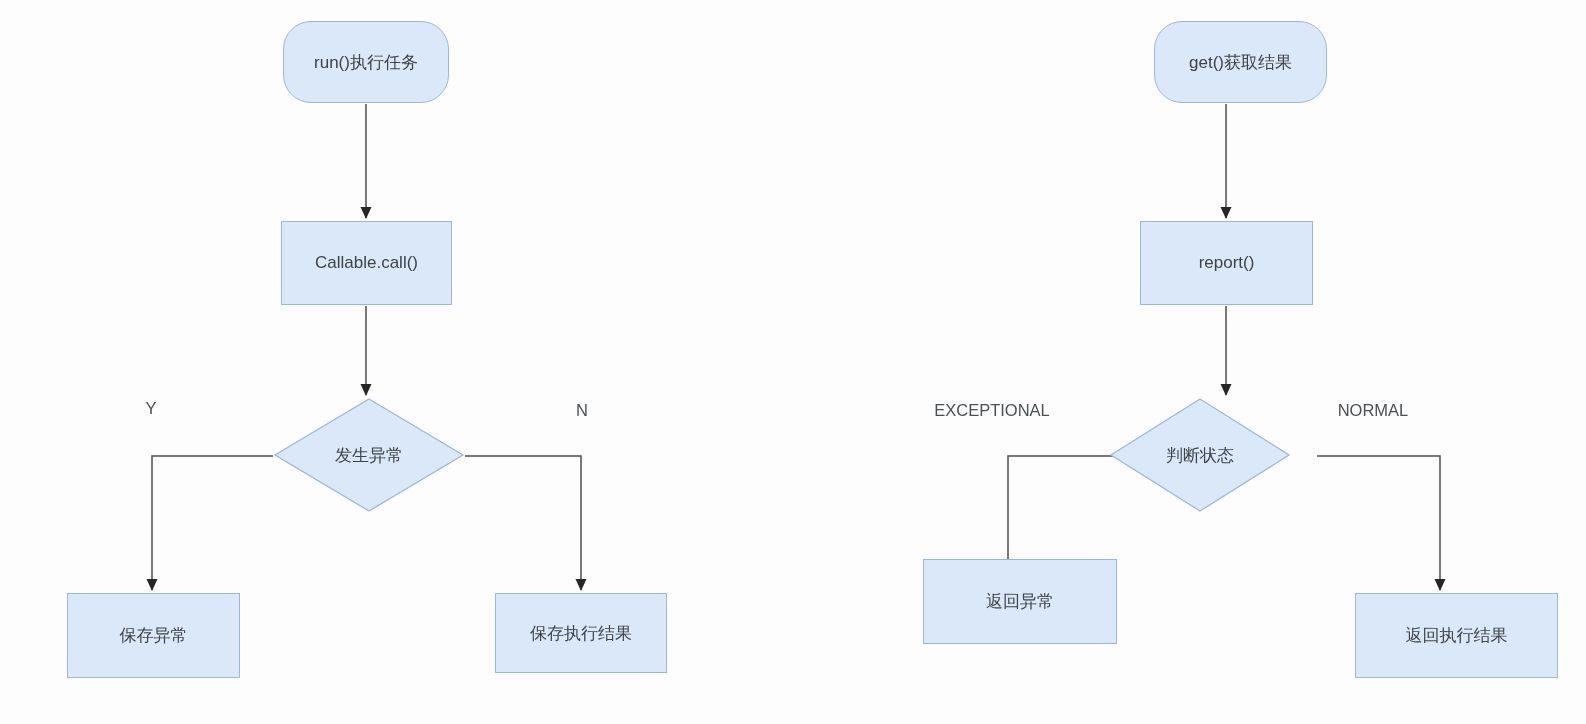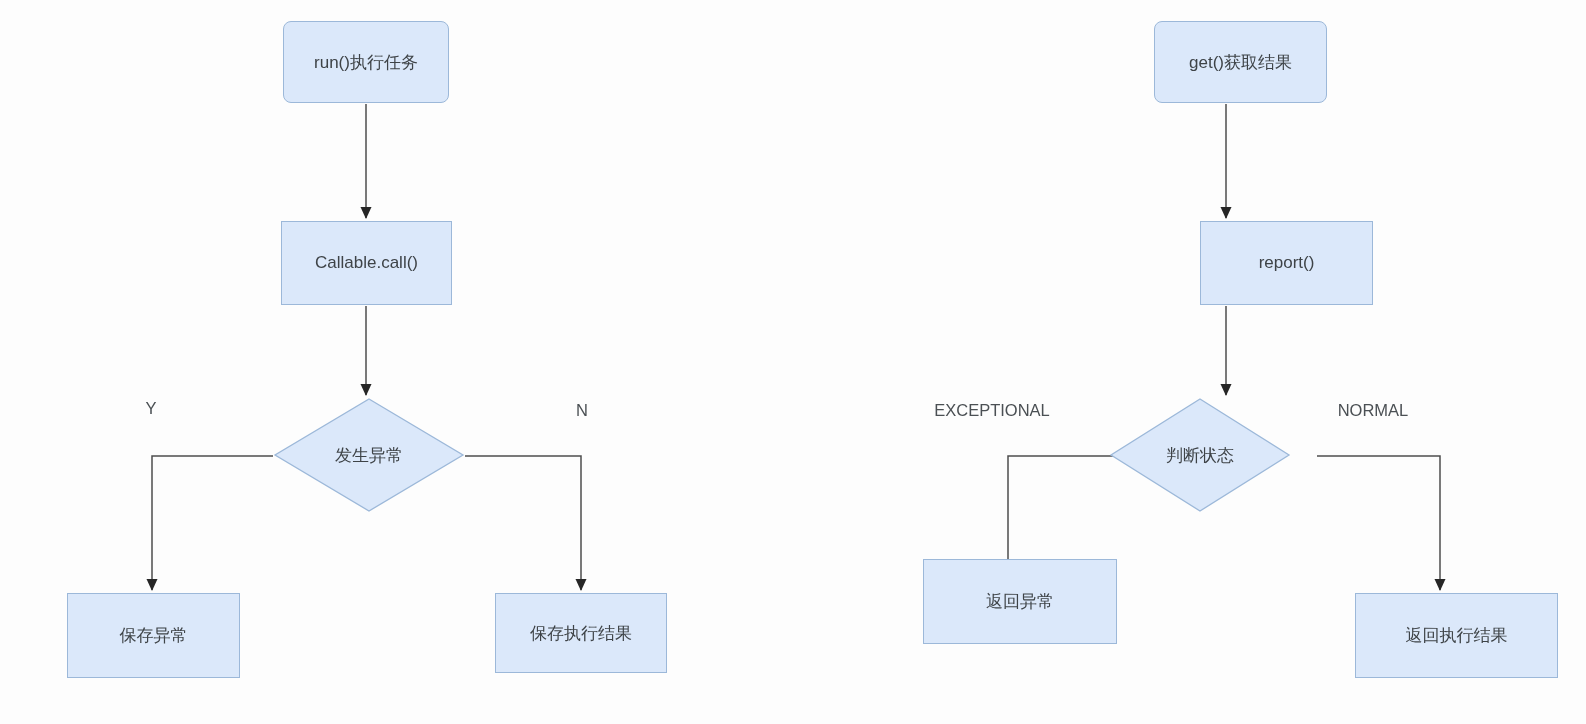--- a/index.html
+++ b/index.html
@@ -23,21 +23,21 @@
   .connectors path{fill:none;stroke:var(--line-color);stroke-width:1.5;}
   .node{
     position:absolute;
     display:flex;align-items:center;justify-content:center;
     background:var(--node-fill);
     border:1px solid var(--node-border);
     color:var(--text-color);
     font-size:17px;
     text-align:center;
   }
-  .node.terminal{border-radius:8px;}
+  .node.terminal{border-radius:28px;}
   .node.decision{
     background:transparent;border:none;
   }
   .node.decision svg{position:absolute;left:0;top:0;}
   .node.decision polygon{fill:var(--node-fill);stroke:var(--node-border);stroke-width:1.3;}
   .node .node-label{position:relative;z-index:2;}
   .branch-label{
     position:absolute;
     transform:translateX(-50%);
     color:var(--label-color);
@@ -91,21 +91,21 @@
   </div>
 
   <div class="node" style="left:495px;top:593px;width:172px;height:80px">
     <span class="node-label">保存执行结果</span>
   </div>
 
   <div class="node terminal" style="left:1154px;top:21px;width:173px;height:82px">
     <span class="node-label">get()获取结果</span>
   </div>
 
-  <div class="node" style="left:1200px;top:221px;width:173px;height:84px">
+  <div class="node" style="left:1140px;top:221px;width:173px;height:84px">
     <span class="node-label">report()</span>
   </div>
 
   <div class="node decision" style="left:1109px;top:398px;width:182px;height:114px">
     <svg width="182" height="114" viewBox="0 0 182 114">
       <polygon points="91,1 180,57 91,113 2,57"></polygon>
     </svg>
     <span class="node-label">判断状态</span>
   </div>
 

